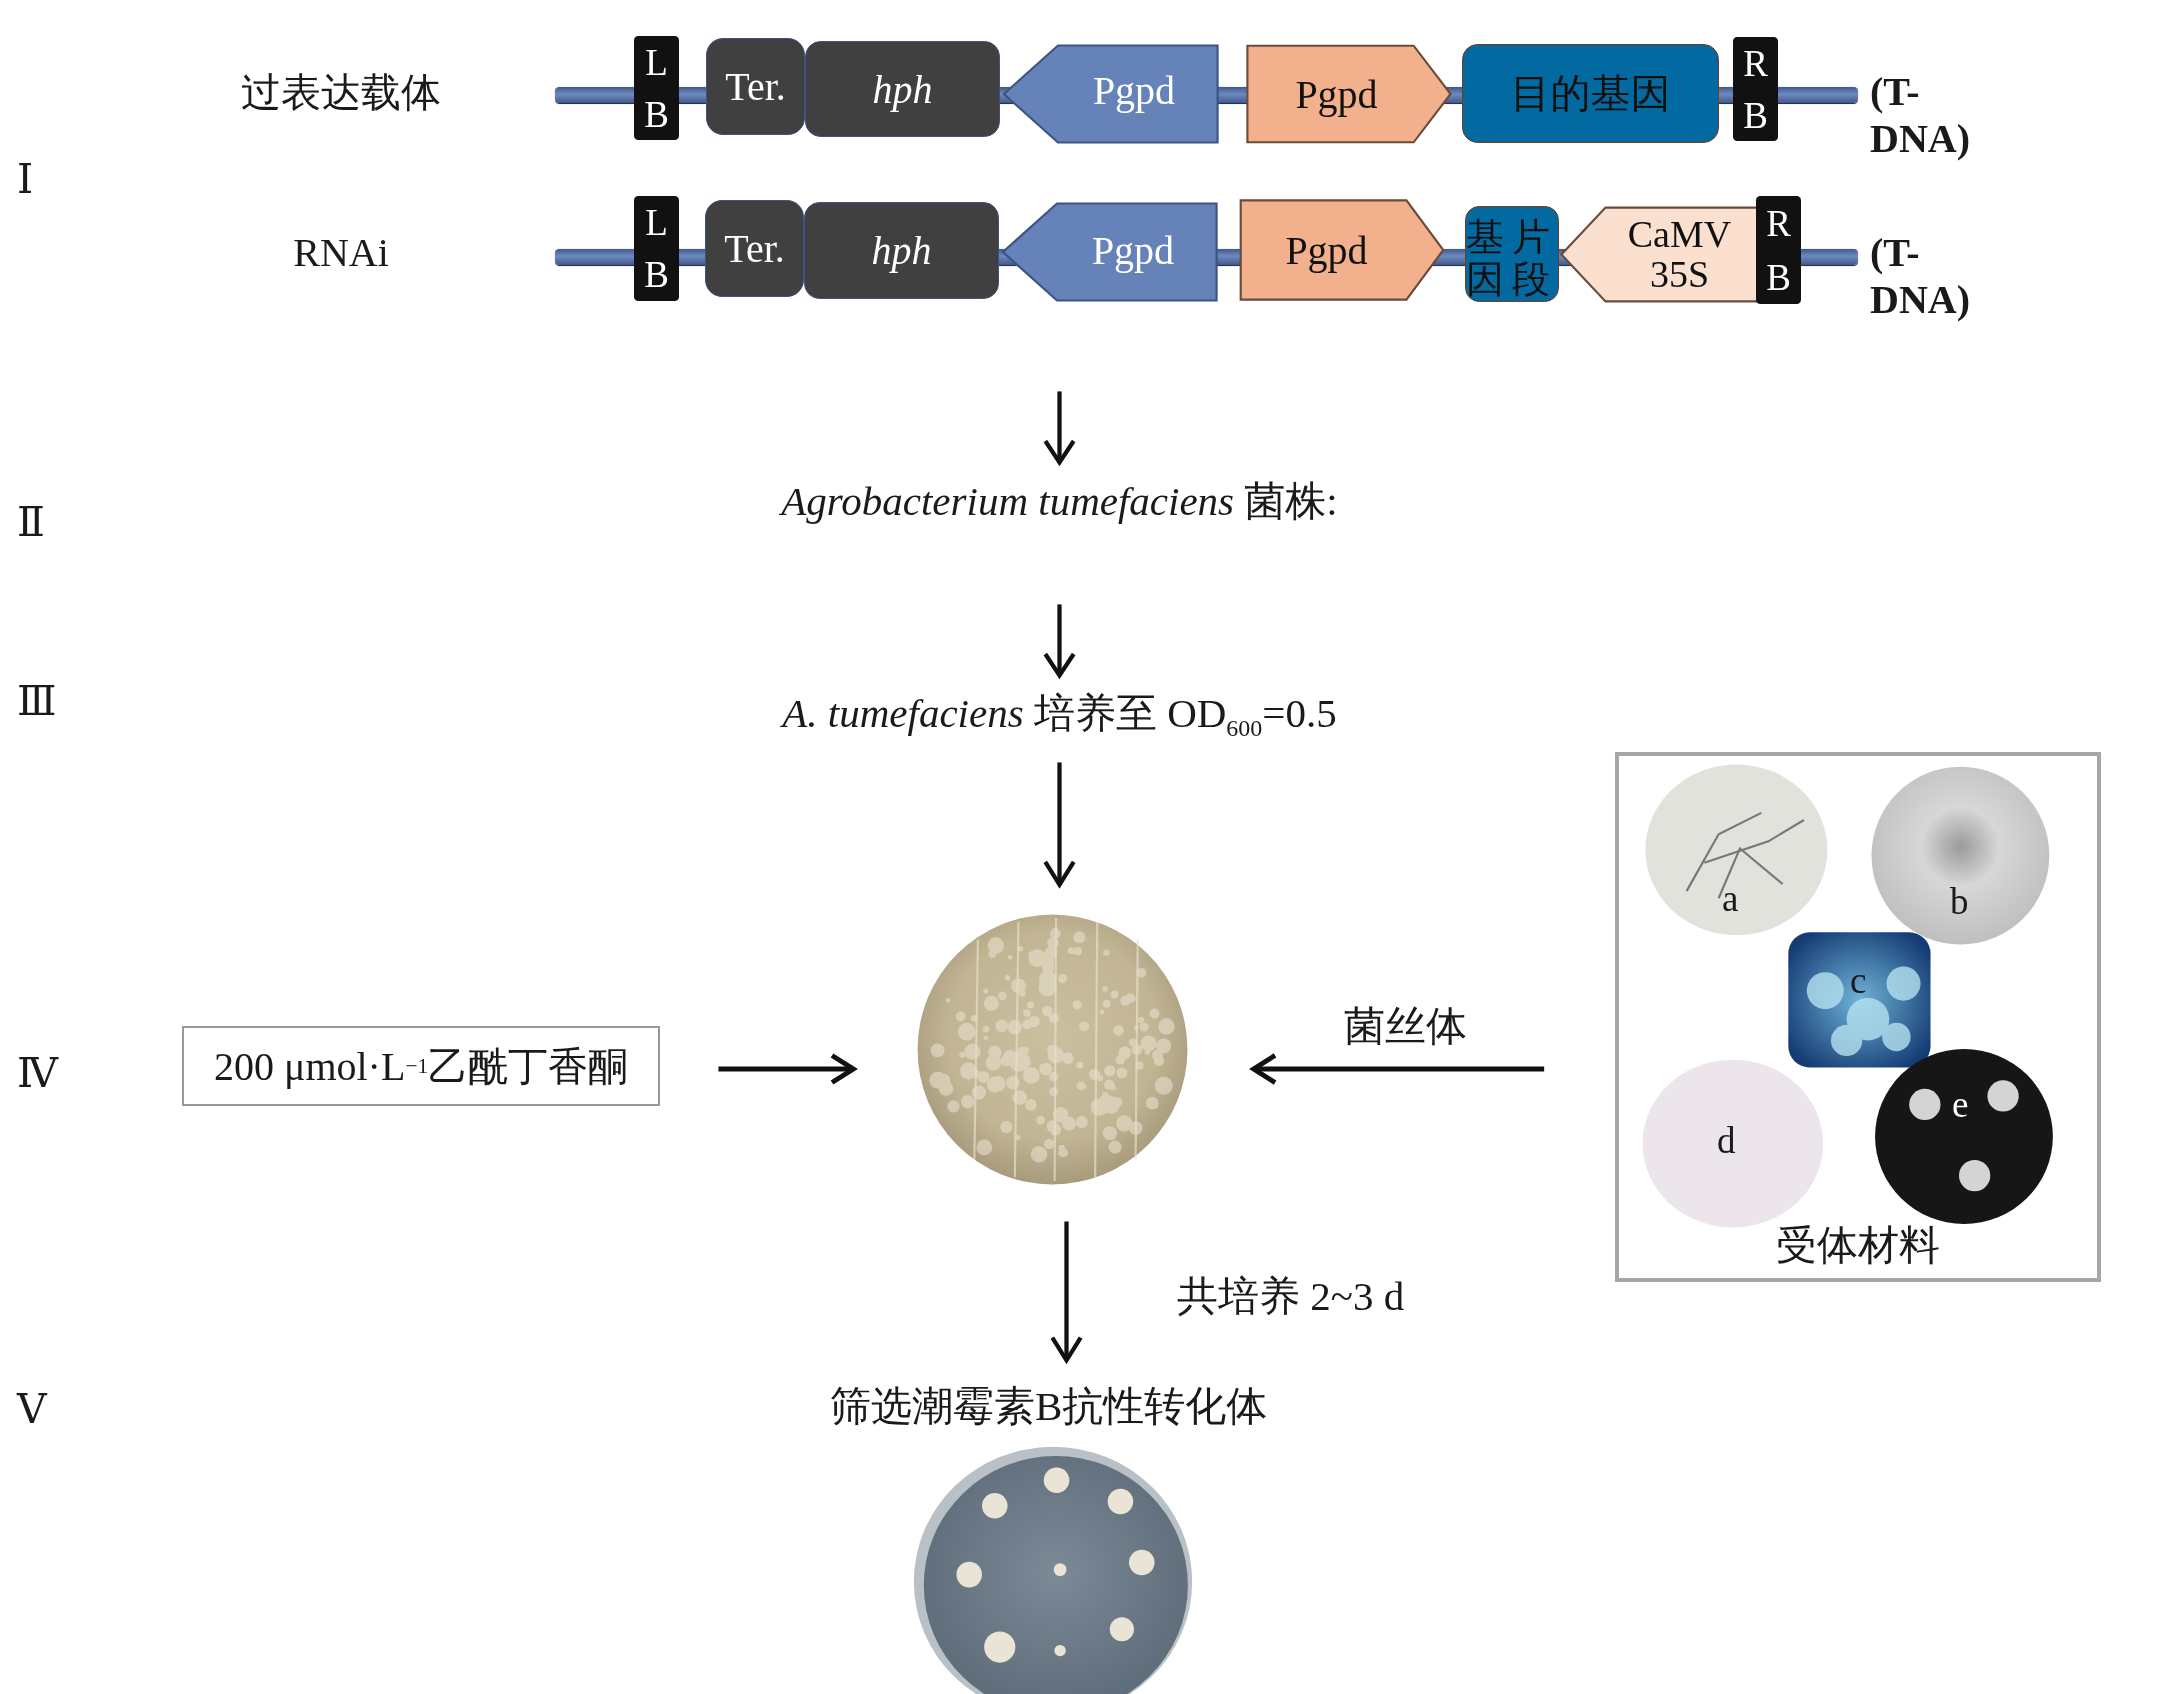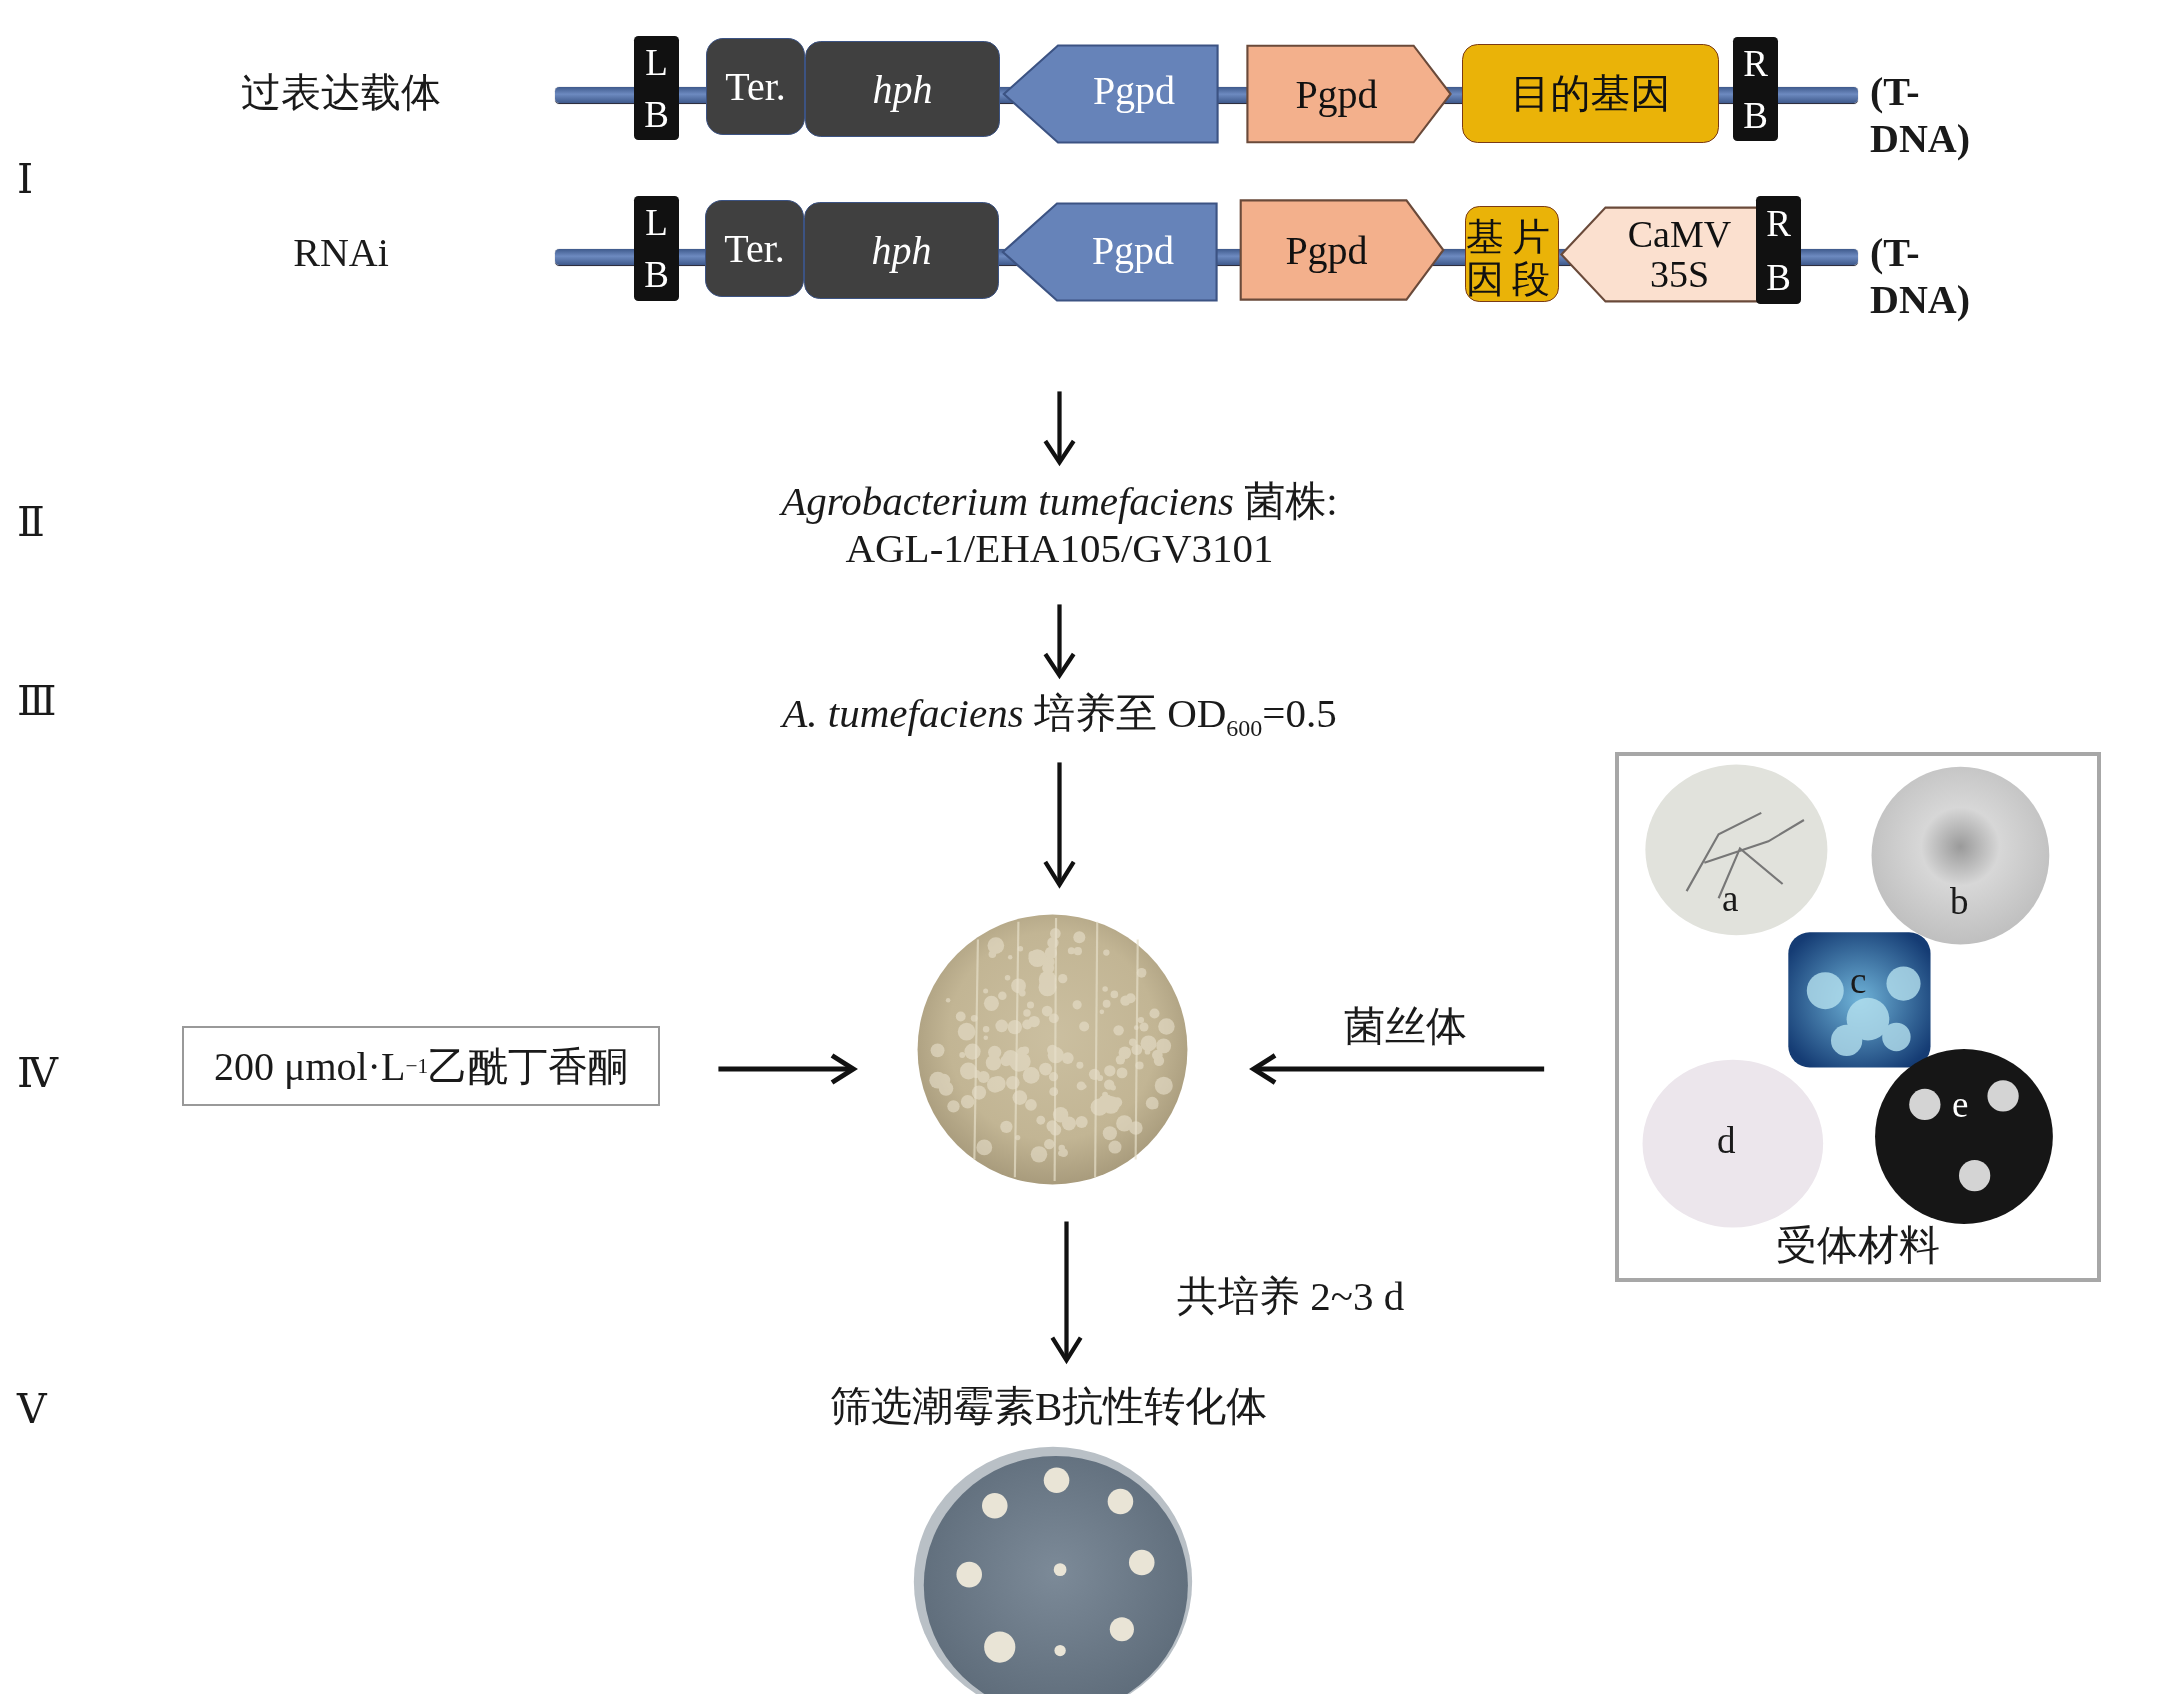--- a/index.html
+++ b/index.html
@@ -4,21 +4,21 @@
 <style>
   html,body{margin:0;padding:0;background:#fff;}
   body{width:2183px;height:1694px;position:relative;overflow:hidden;font-family:"Liberation Serif","DejaVu Serif",serif;color:#1a1a1a;}
   .abs{position:absolute;}
   .numeral{font-size:41px;left:17px;}
   .rowlabel{font-size:40px;width:284px;text-align:center;}
   .bar{height:15.6px;background:linear-gradient(#3f5a8c,#6d8ac0 45%,#3f5a8c);border-radius:4.3px;box-shadow:0 0.7px 0.7px #223;}
   .border-block{background:#111;color:#fff;width:45px;border-radius:4.3px;display:flex;flex-direction:column;justify-content:space-around;align-items:center;font-size:37px;line-height:1;}
   .blue{background:#404040;border:1.4px solid #3c5383;color:#fff;display:flex;align-items:center;justify-content:center;font-size:40px;}
   .peach{color:#111;display:flex;align-items:center;justify-content:center;font-size:40px;}
-  .orange{background:#eab308;border:1.4px solid #7a3a16;color:#111;display:flex;align-items:center;justify-content:center;font-size:40px;border-radius:15.6px;}
+  .orange{background:#0369a1;border:1.4px solid #7a3a16;color:#111;display:flex;align-items:center;justify-content:center;font-size:40px;border-radius:15.6px;}
   .tdna{font-size:40px;font-weight:bold;}
   .center-text{font-size:41px;text-align:center;width:853px;line-height:1.15;}
   .step-text{font-size:41px;}
   .panel{border:4.3px solid #a7a7a7;background:#fff;}
   .plabel{font-size:37px;}
   svg{overflow:visible;}
 </style>
 </head>
 <body>
 
@@ -98,21 +98,20 @@
   <div class="abs tdna" style="left:1870px;top:229px;">(T-DNA)</div>
 </div>
 
 <svg class="abs" style="left:1038px;top:390px;" width="43" height="78" viewBox="0 0 60 110">
   <line x1="30" y1="2" x2="30" y2="100" stroke="#111" stroke-width="6"></line>
   <polyline points="10,72 30,102 50,72" fill="none" stroke="#111" stroke-width="6"></polyline>
 </svg>
 
 <div class="abs center-text" style="left:633px;top:478px;">
   <span style="font-style:italic;">Agrobacterium tumefaciens</span><span> 菌株:</span><br>
-  <span>AGL-1/EHA105/GV3101</span>
 </div>
 
 <svg class="abs" style="left:1038px;top:603px;" width="43" height="78" viewBox="0 0 60 110">
   <line x1="30" y1="2" x2="30" y2="100" stroke="#111" stroke-width="6"></line>
   <polyline points="10,72 30,102 50,72" fill="none" stroke="#111" stroke-width="6"></polyline>
 </svg>
 
 <div class="abs center-text" style="left:633px;top:690px;">
   <span style="font-style:italic;">A. tumefaciens</span><span> 培养至 OD</span><sub style="font-size:24px;">600</sub><span>=0.5</span>
 </div>

